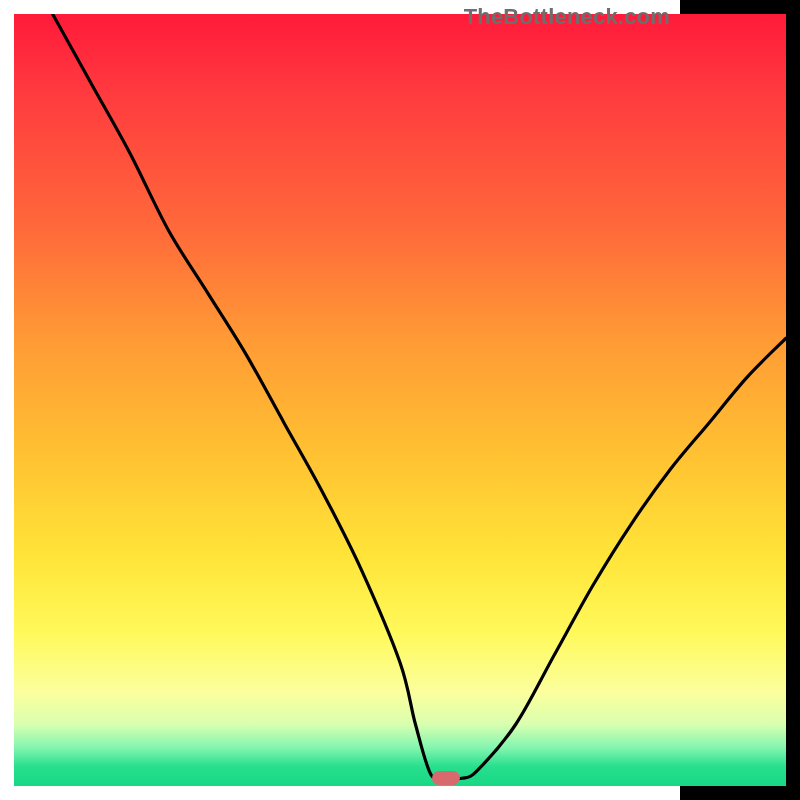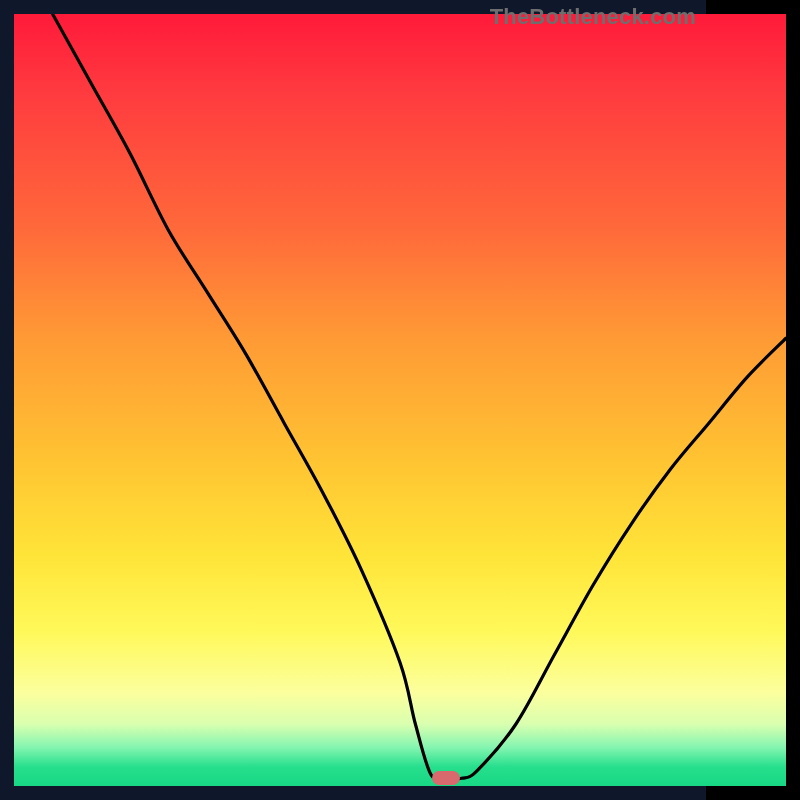--- a/index.html
+++ b/index.html
@@ -8,22 +8,21 @@
     width: 800px;
     height: 800px;
     background: #000;
     overflow: hidden;
     font-family: Arial, Helvetica, sans-serif;
   }
   .frame {
     position: relative;
     width: 680px;
     height: 800px;
-    background: #0f172a;
-    padding-left: 26px;
+    background: #ffffff;
   }
   .watermark {
     position: absolute;
     top: 4px;
     right: 10px;
     color: #6e6e6e;
     font-size: 22px;
     font-weight: 600;
     letter-spacing: 0.2px;
     z-index: 20;

